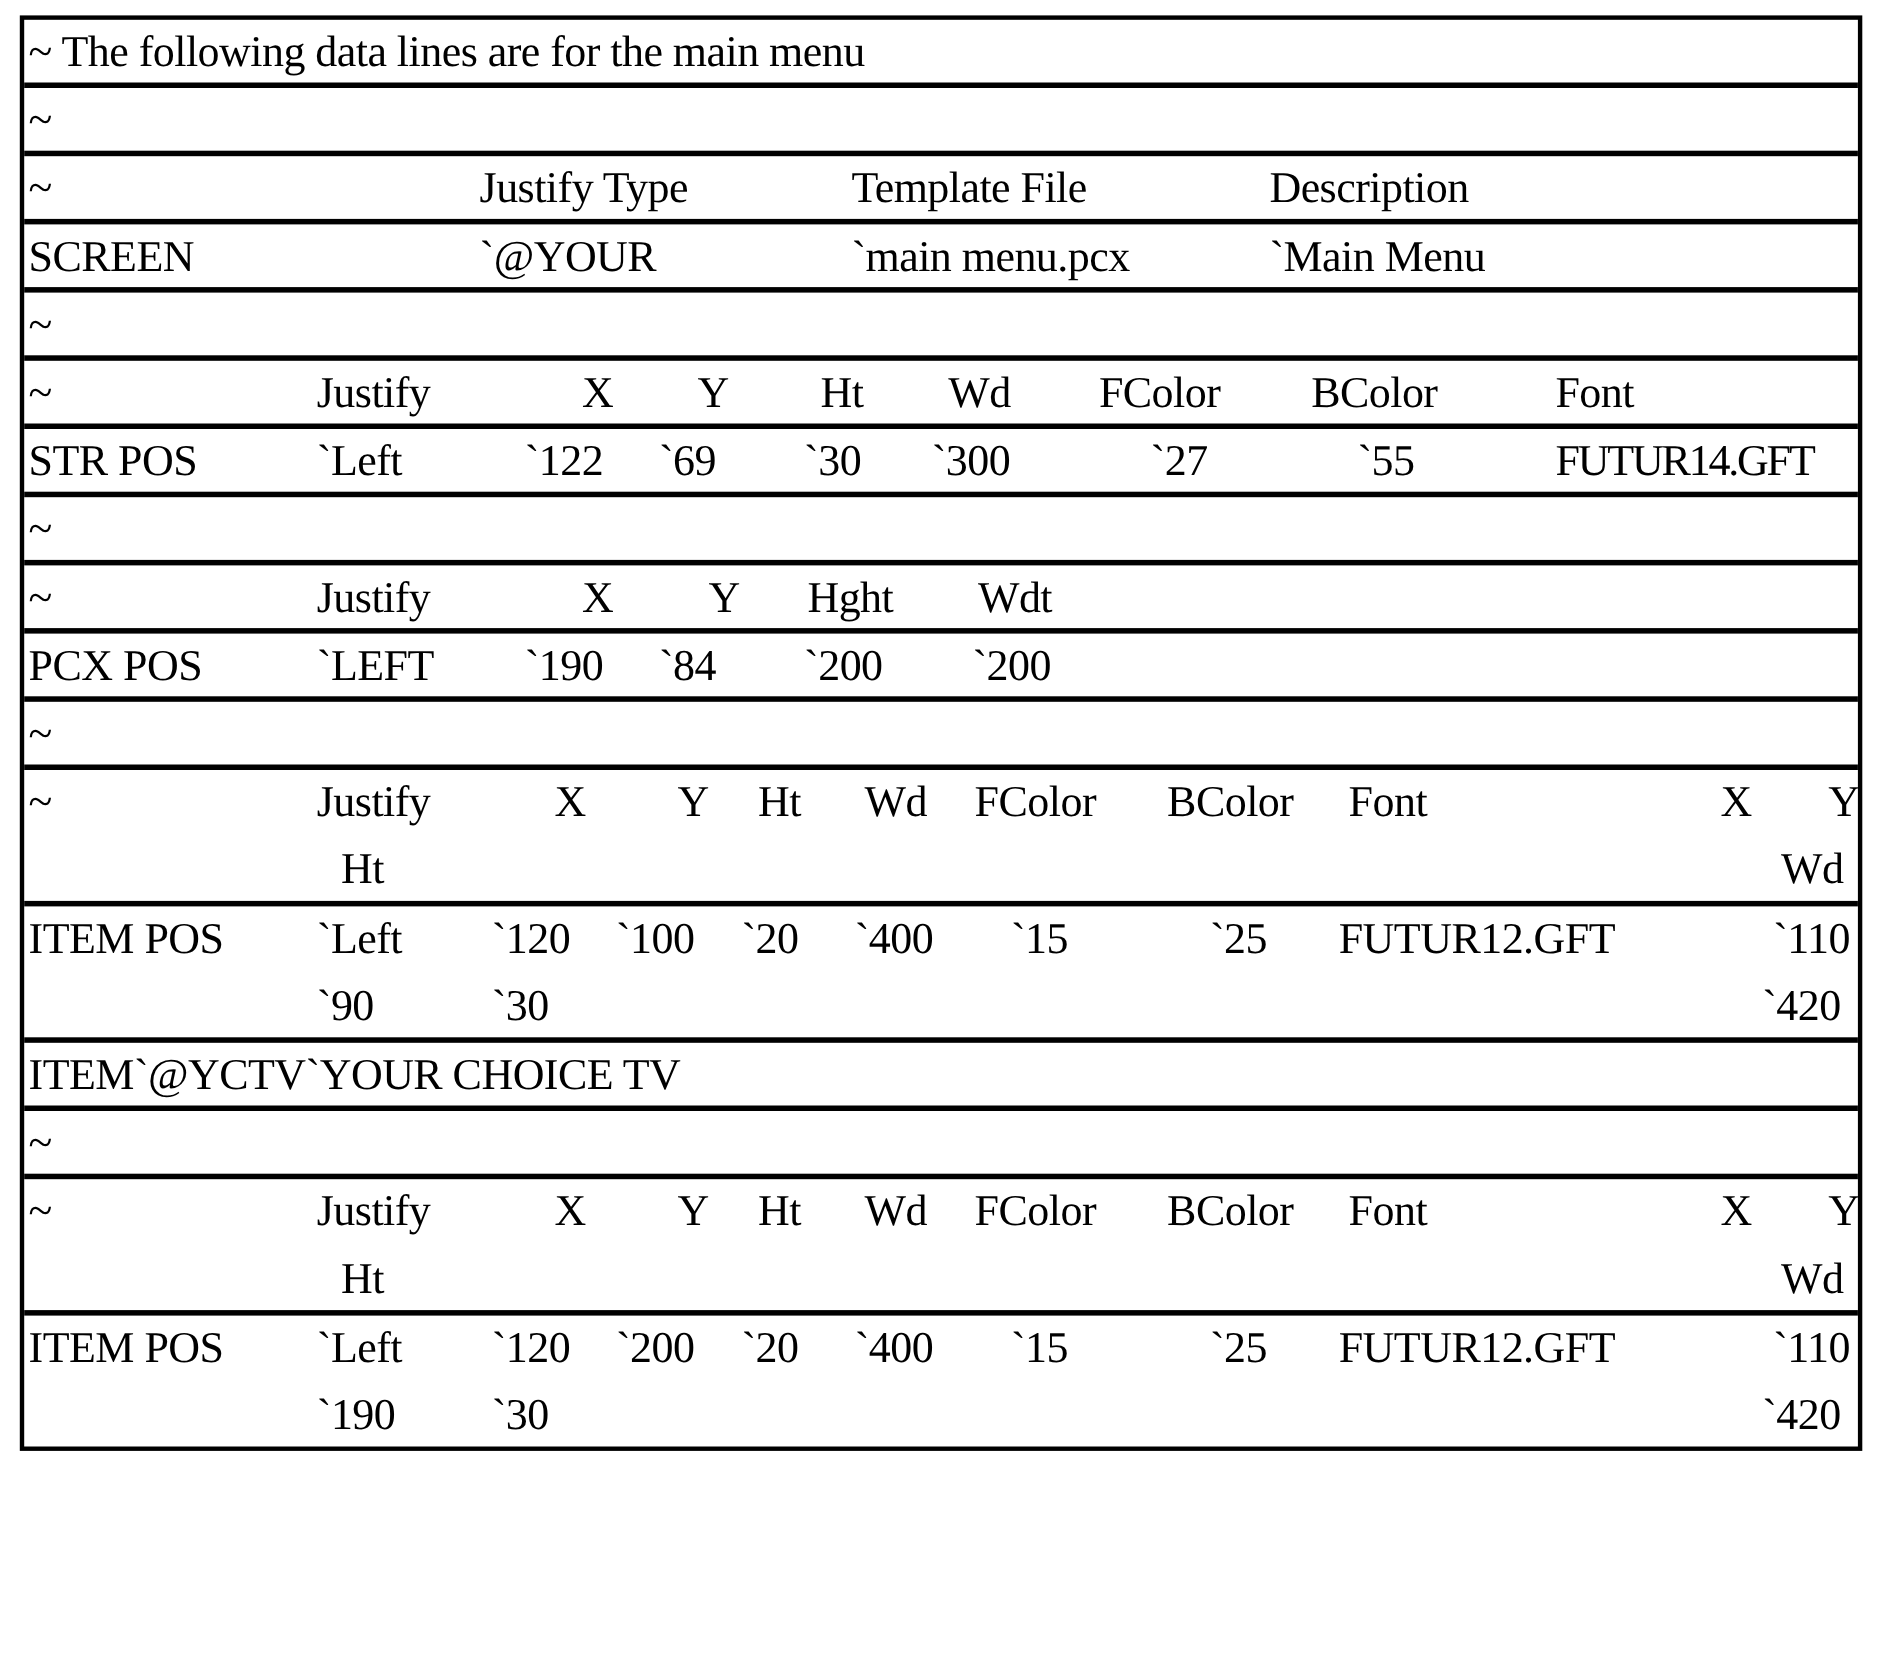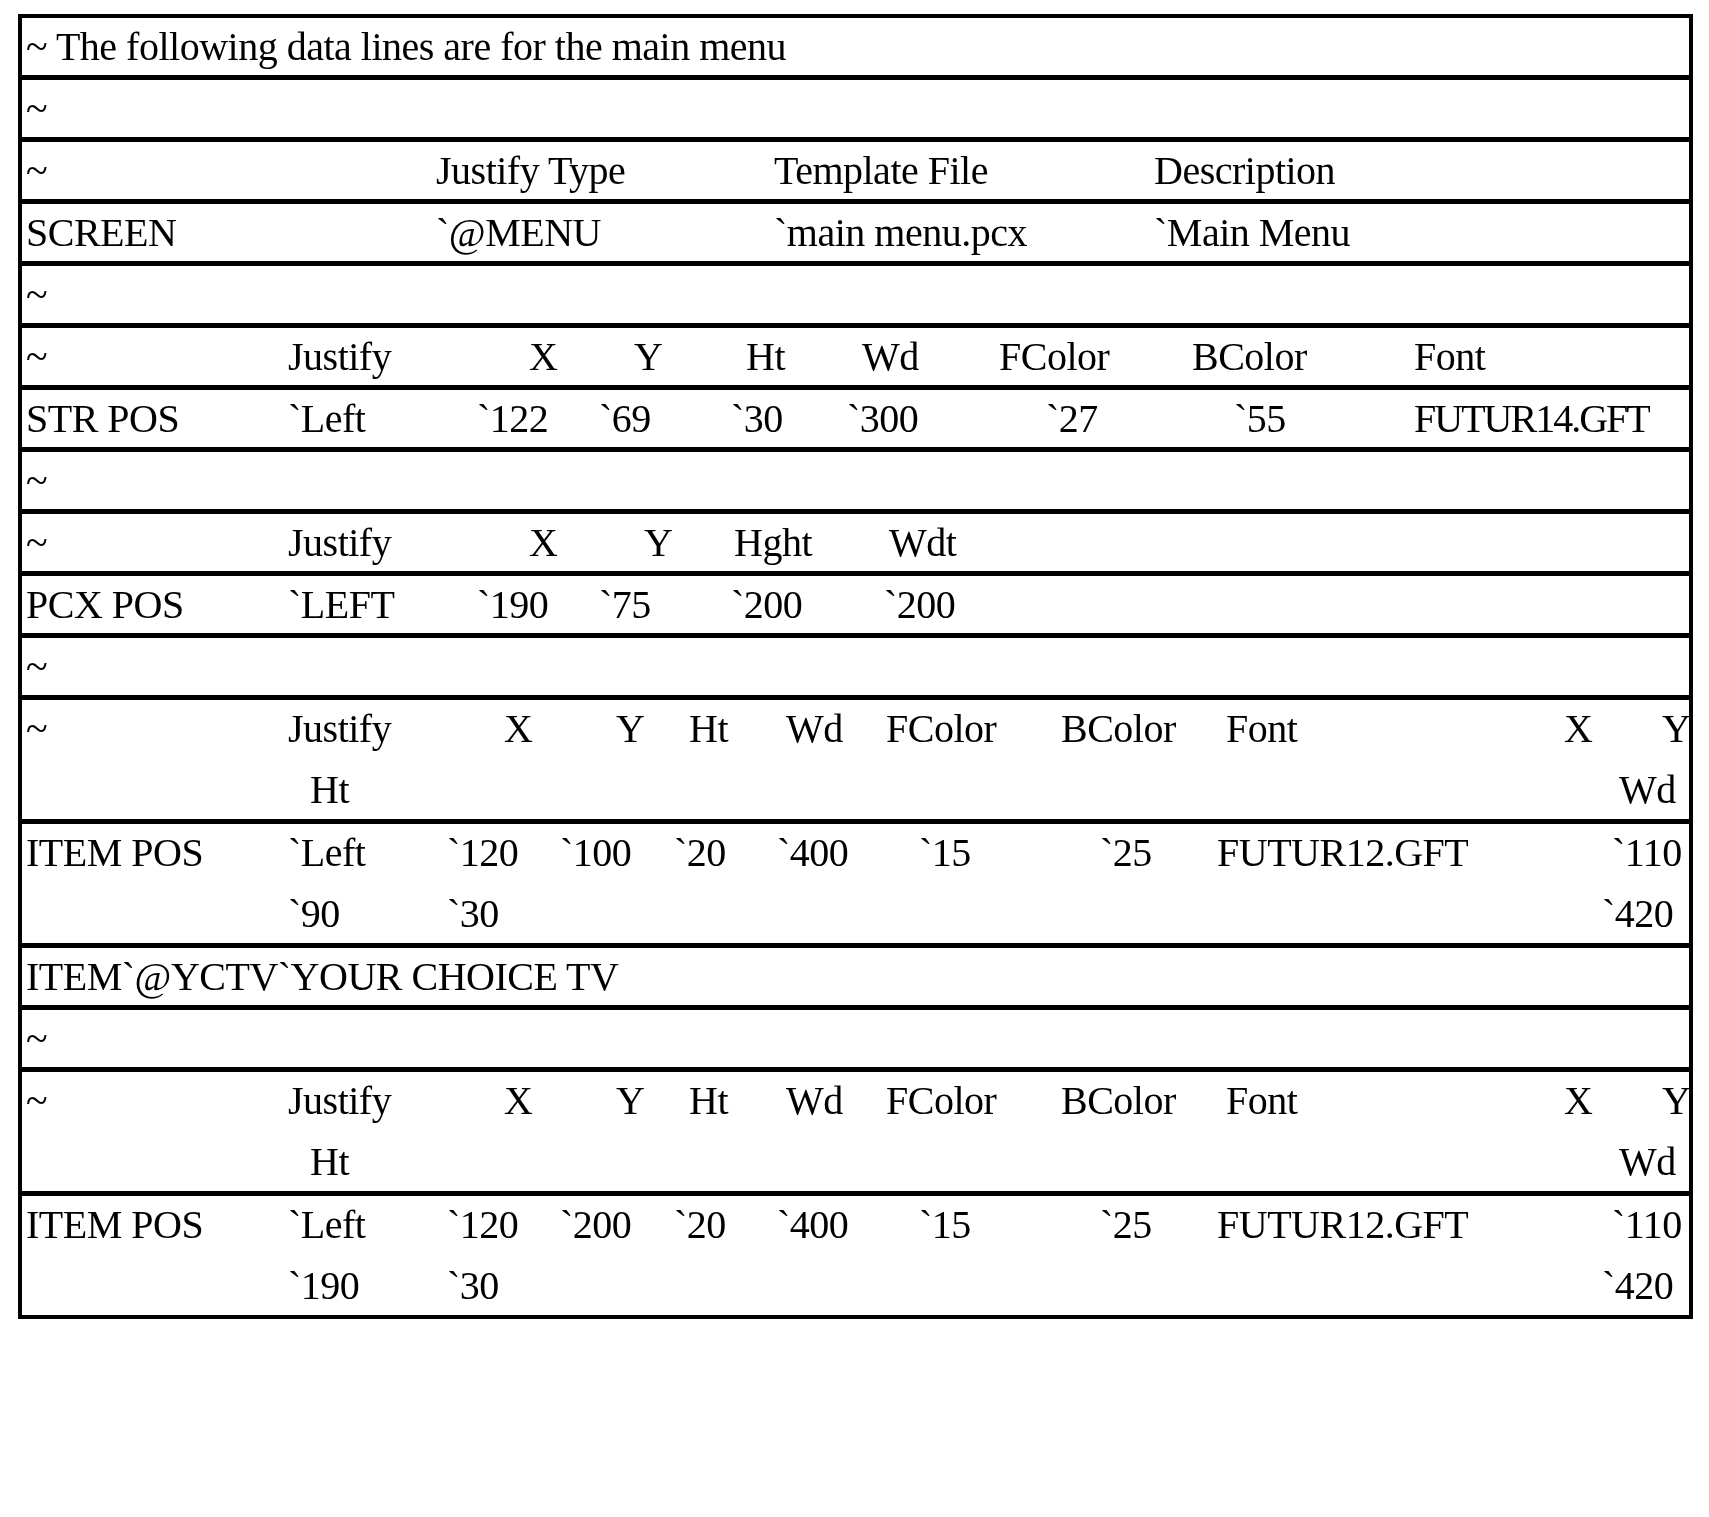--- a/index.html
+++ b/index.html
@@ -30,21 +30,21 @@
 
   <div class="row">
     <span class="cell l1 tilde" style="left:4px">~</span>
     <span class="cell l1" style="left:414px">Justify Type</span>
     <span class="cell l1" style="left:752px">Template File</span>
     <span class="cell l1" style="left:1132px">Description</span>
   </div>
 
   <div class="row">
     <span class="cell l1" style="left:4px">SCREEN</span>
-    <span class="cell l1" style="left:414px">`@MENU</span>
+    <span class="cell l1" style="left:414px">`@YOUR</span>
     <span class="cell l1" style="left:752px">`main menu.pcx</span>
     <span class="cell l1" style="left:1132px">`Main Menu</span>
   </div>
 
   <div class="row">
     <span class="cell l1 tilde" style="left:4px">~</span>
   </div>
 
   <div class="row">
     <span class="cell l1 tilde" style="left:4px">~</span>
@@ -81,21 +81,21 @@
     <span class="cell l1" style="left:507px">X</span>
     <span class="cell l1" style="left:622px">Y</span>
     <span class="cell l1" style="left:712px">Hght</span>
     <span class="cell l1" style="left:867px">Wdt</span>
   </div>
 
   <div class="row">
     <span class="cell l1" style="left:4px">PCX POS</span>
     <span class="cell l1" style="left:266px">`LEFT</span>
     <span class="cell l1" style="left:455px">`190</span>
-    <span class="cell l1" style="left:577px">`75</span>
+    <span class="cell l1" style="left:577px">`84</span>
     <span class="cell l1" style="left:709px">`200</span>
     <span class="cell l1" style="left:862px">`200</span>
   </div>
 
 
   <div class="row">
     <span class="cell l1 tilde" style="left:4px">~</span>
   </div>
 
   <div class="row double">

